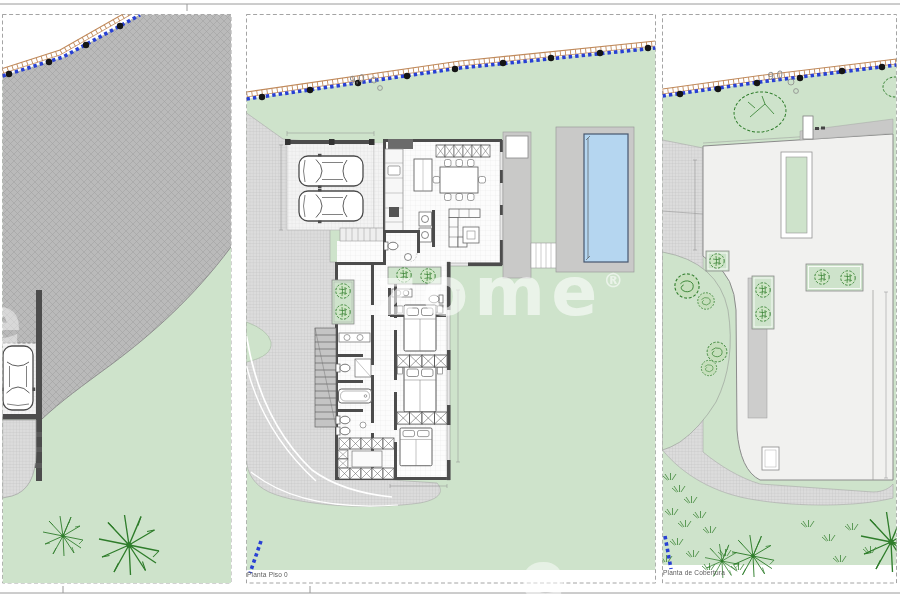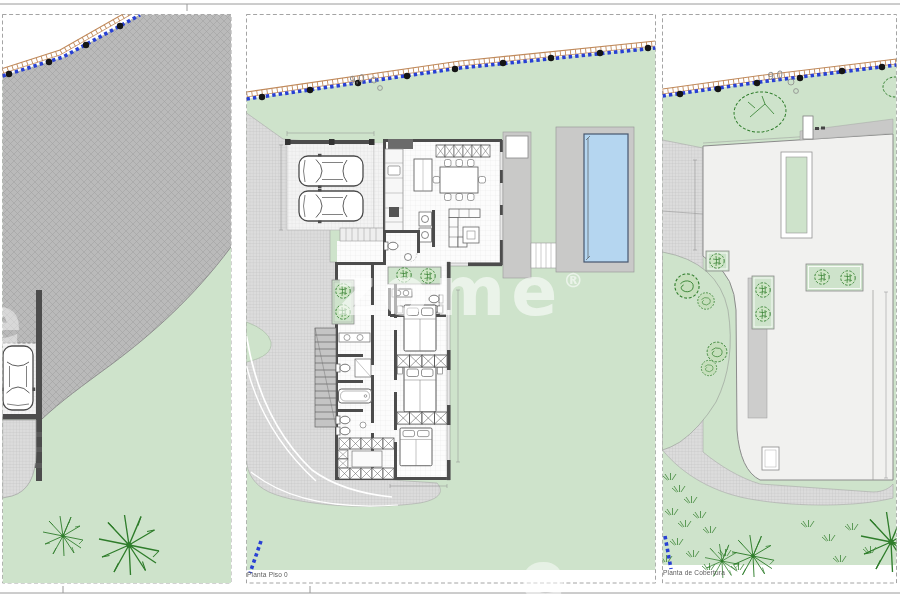--- a/index.html
+++ b/index.html
@@ -22,21 +22,21 @@
   .panel-label{
     position:absolute;font-size:6.5px;color:var(--label);letter-spacing:.2px;
     font-family:"Liberation Sans",sans-serif;white-space:nowrap;
   }
   .lbl-floor{left:247px;top:571px;}
   .lbl-roof{left:663px;top:569px;}
   .watermark{
     position:absolute;color:var(--watermark);font-family:"DejaVu Sans",sans-serif;
     font-weight:700;pointer-events:none;line-height:1;letter-spacing:6px;
   }
-  .wm-main{left:336px;top:258px;font-size:68px;}
+  .wm-main{left:376px;top:258px;font-size:68px;}
   .wm-main .reg{font-size:20px;vertical-align:28px;letter-spacing:0;}
   .wm-part-right{left:520px;top:543px;font-size:68px;opacity:.85;}
   .wm-part-left{left:-24px;top:288px;font-size:68px;opacity:.75;}
 </style>
 </head>
 <body>
 
 <div class="sheet">
 
 <svg class="plan-svg" viewBox="0 0 900 597" xmlns="http://www.w3.org/2000/svg">

